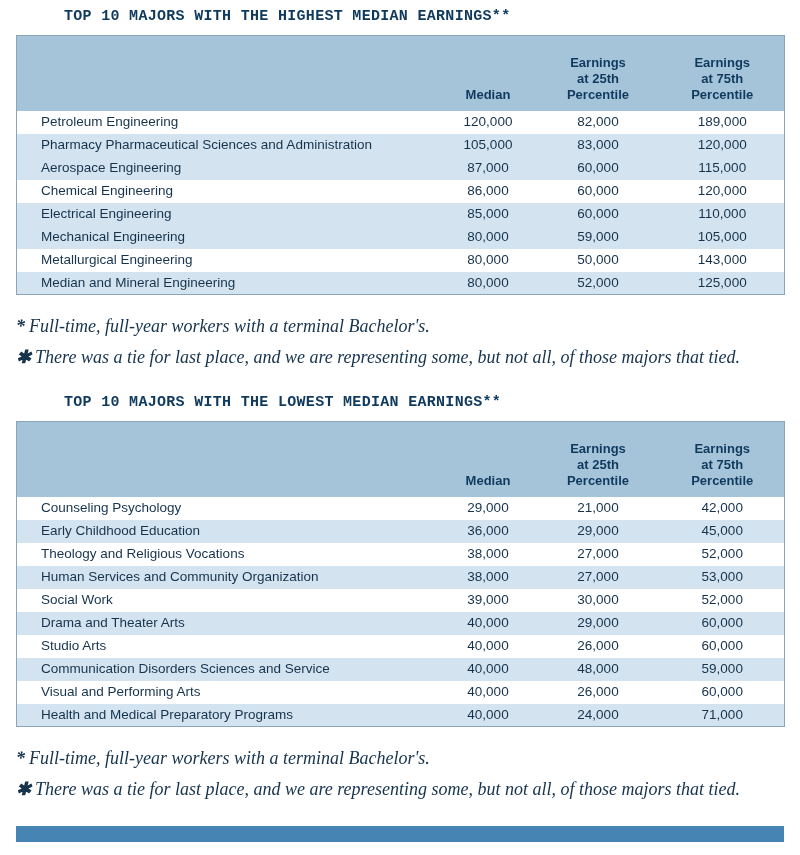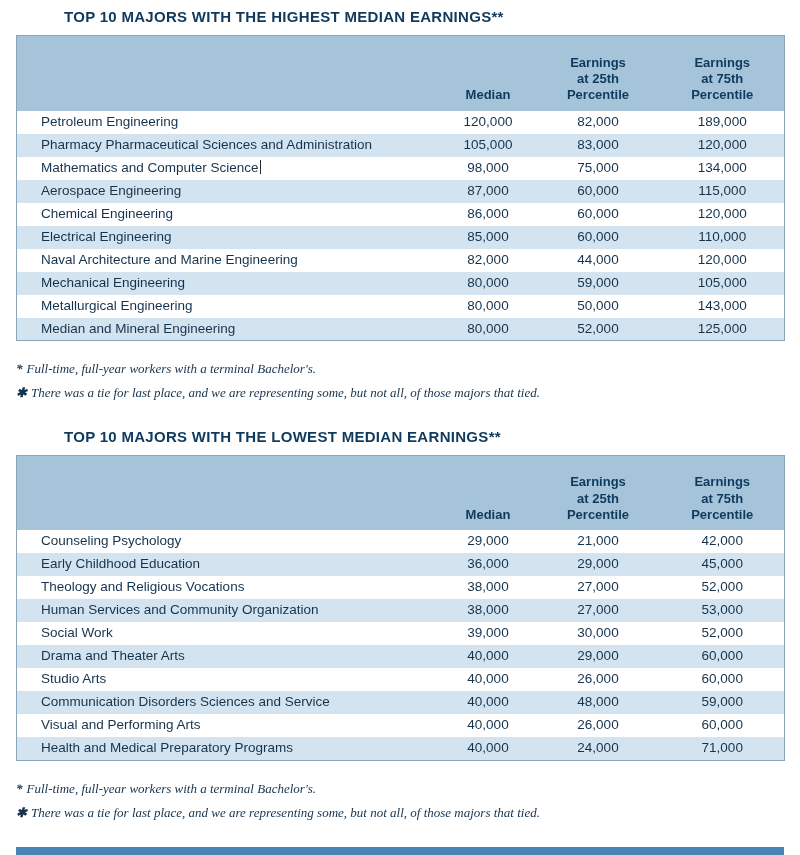--- a/index.html
+++ b/index.html
@@ -13,21 +13,21 @@
   *{box-sizing:border-box;}
   html,body{margin:0;padding:0;}
   body{
     width:800px;
     background:#ffffff;
     color:var(--text);
     font-family:"Liberation Sans",sans-serif;
   }
   main{padding:8px 16px 0 16px;}
   .table-title{
-    font-family:Liberation Sans, sans-serif;
+    font-family:Liberation Mono, monospace;
     font-weight:bold;
     font-size:15px;
     letter-spacing:.3px;
     color:var(--title);
     margin:0 0 10px 48px;
   }
   .section-lowest .table-title{margin-top:0;}
   table{
     width:768px;
     border-collapse:collapse;
@@ -56,21 +56,21 @@
     line-height:1.2;
     overflow:hidden;
     white-space:nowrap;
   }
   tbody td:first-child{text-align:left;padding-left:24px;}
   tbody tr.alt{background:var(--row-alt-bg);}
   .footnotes{margin:0 0 26px 0;}
   .footnote{
     font-family:"Liberation Serif",serif;
     font-style:italic;
-    font-size:13px;
+    font-size:18px;
     color:var(--text);
     margin:0 0 8px 0;
     line-height:1.25;
   }
   .fn-marker{font-weight:bold;margin-right:4px;}
   .section-lowest{}
   .caret{
     display:inline-block;
     width:1px;height:14px;
     background:#2a2a2a;
@@ -116,49 +116,37 @@
             <td>120,000</td>
             <td>82,000</td>
             <td>189,000</td>
           </tr>
           <tr class="alt">
             <td>Pharmacy Pharmaceutical Sciences and Administration</td>
             <td>105,000</td>
             <td>83,000</td>
             <td>120,000</td>
           </tr>
-          <tr>
-            <td>Mathematics and Computer Science<span class="caret"></span></td>
-            <td>98,000</td>
-            <td>75,000</td>
-            <td>134,000</td>
-          </tr>
           <tr class="alt">
             <td>Aerospace Engineering</td>
             <td>87,000</td>
             <td>60,000</td>
             <td>115,000</td>
           </tr>
           <tr>
             <td>Chemical Engineering</td>
             <td>86,000</td>
             <td>60,000</td>
             <td>120,000</td>
           </tr>
           <tr class="alt">
             <td>Electrical Engineering</td>
             <td>85,000</td>
             <td>60,000</td>
             <td>110,000</td>
-          </tr>
-          <tr>
-            <td>Naval Architecture and Marine Engineering</td>
-            <td>82,000</td>
-            <td>44,000</td>
-            <td>120,000</td>
           </tr>
           <tr class="alt">
             <td>Mechanical Engineering</td>
             <td>80,000</td>
             <td>59,000</td>
             <td>105,000</td>
           </tr>
           <tr>
             <td>Metallurgical Engineering</td>
             <td>80,000</td>

